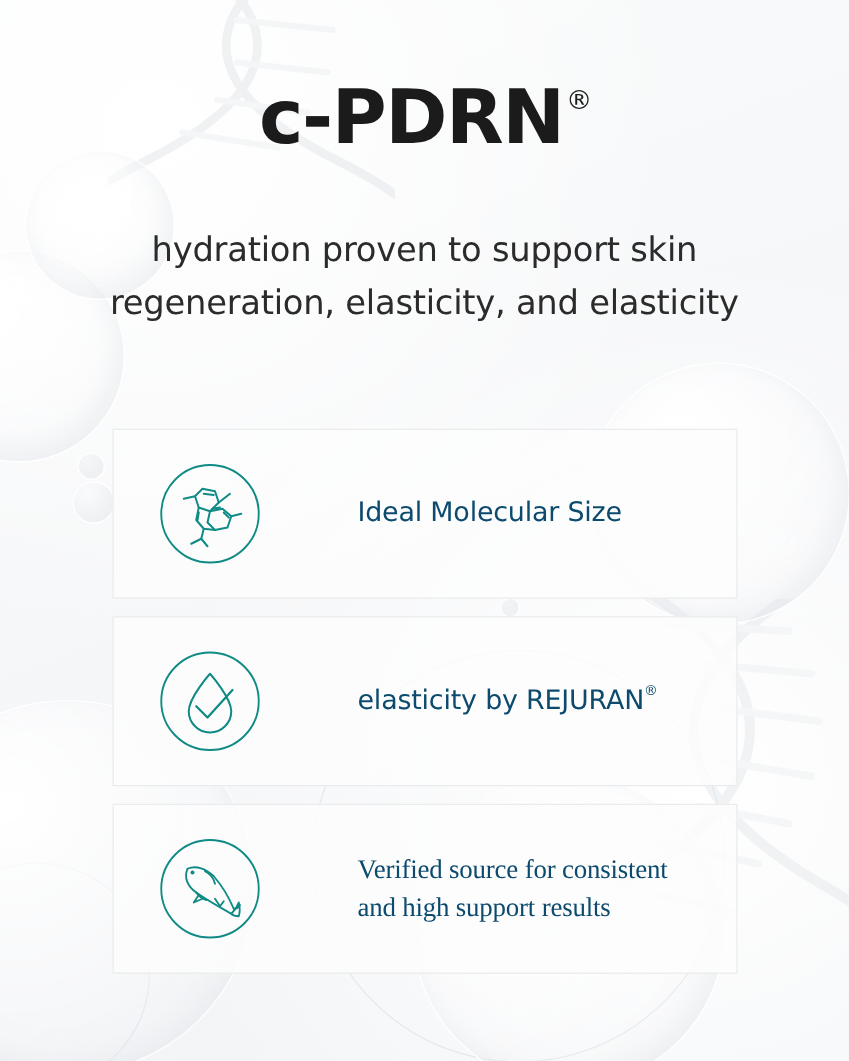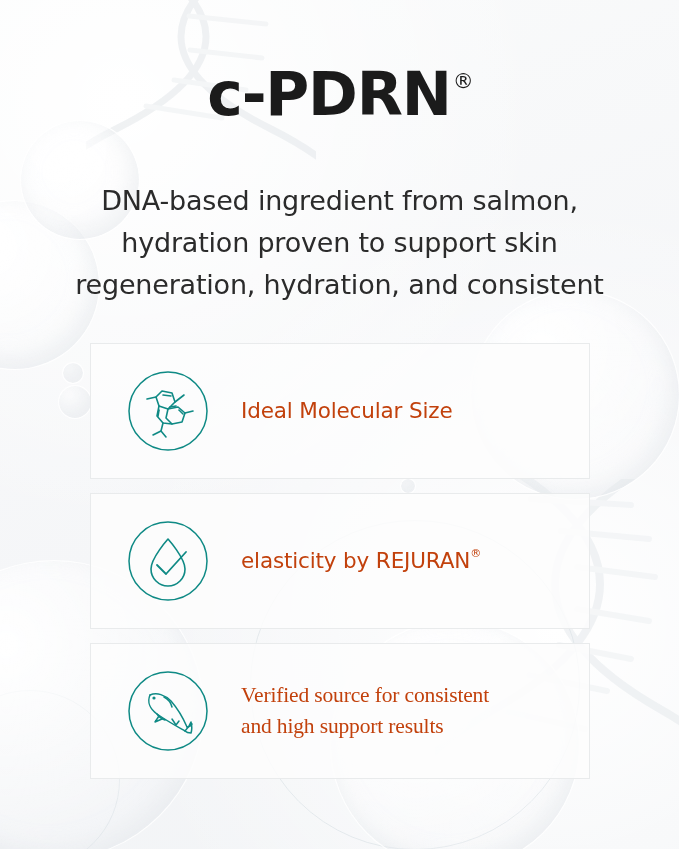--- a/index.html
+++ b/index.html
@@ -130,22 +130,23 @@
     height: 84px;
     margin-right: 31px;
   }
   .card-icon svg { display: block; width: 84px; height: 84px; }
 
   .card-text { flex: 1 1 auto; }
 
   .card-title {
     font-size: 21.5px;
     line-height: 1.42;
-    color: #c2410c;
+    color: #0c4a6e;
     letter-spacing: -0.15px;
+    margin-left: 45px;
   }
   .card-title .reg-sm {
     font-size: 11px;
     vertical-align: super;
     position: relative;
     top: -3px;
   }
 
   .card-sub {
     font-size: 18px;
@@ -204,23 +205,22 @@
   <div class="bubble bubble-g"></div>
 </div>
 
 <div class="page">
 
   <h1 class="title">
     <span>c-PDRN</span><span class="reg">®</span>
   </h1>
 
   <div class="subtitle">
-    <div>DNA-based ingredient from salmon,</div>
     <div>hydration proven to support skin</div>
-    <div>regeneration, hydration, and consistent</div>
+    <div>regeneration, elasticity, and elasticity</div>
   </div>
 
   <div class="cards">
 
     <div class="card">
       <div class="card-icon">
         <svg viewBox="0 0 84 84" fill="none">
           <circle cx="42" cy="42" r="39" stroke="#0f8a85" stroke-width="1.5"></circle>
           <g stroke="#0f8a85" stroke-width="1.6" stroke-linecap="round" stroke-linejoin="round" fill="none">
             <path d="M30 28 L36 22 L46 24 L49 33 L42 40 L33 37 Z"></path>

